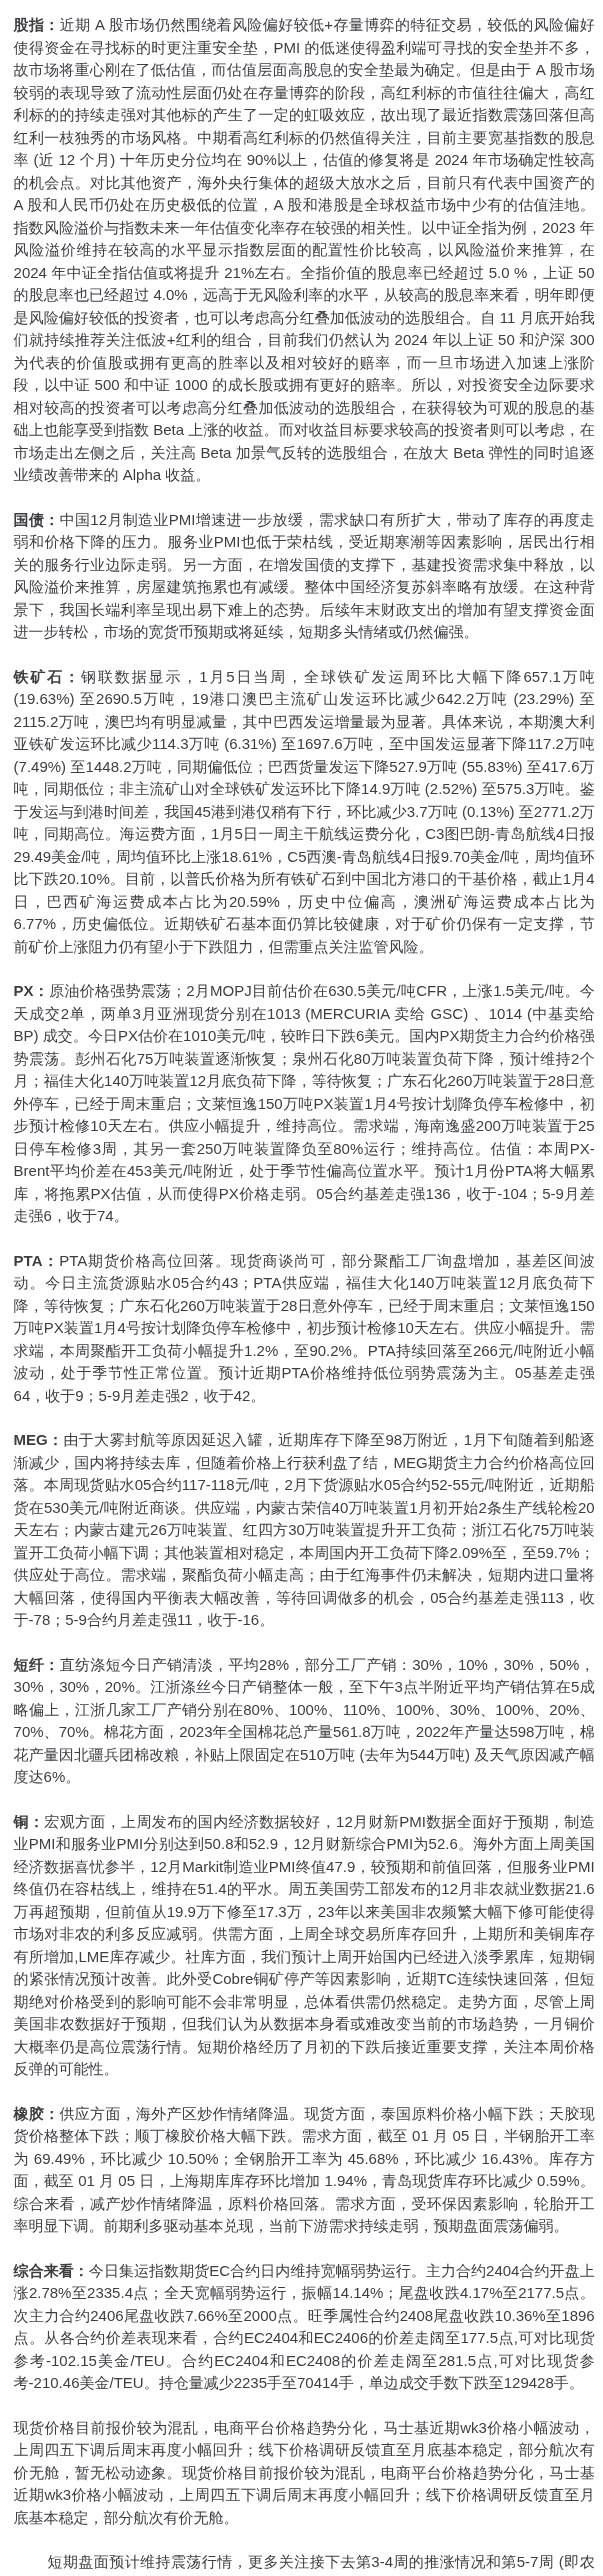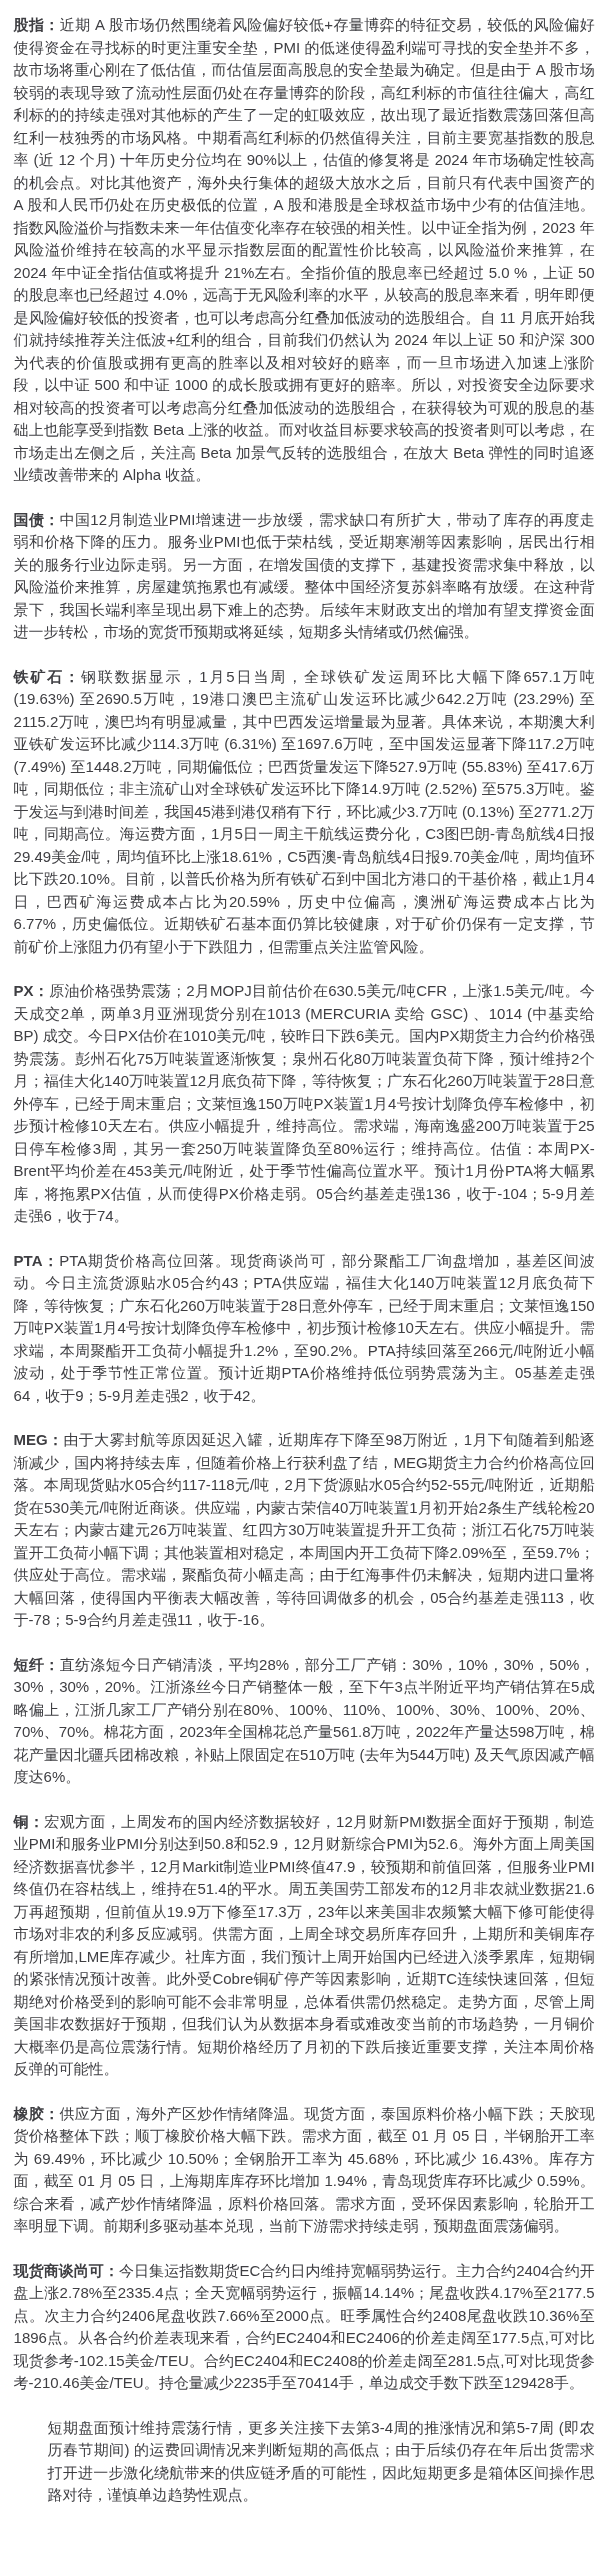--- a/index.html
+++ b/index.html
@@ -50,21 +50,22 @@
   <p><strong>PTA：</strong><span>PTA期货价格高位回落。现货商谈尚可，部分聚酯工厂询盘增加，基差区间波动。今日主流货源贴水05合约43；PTA供应端，福佳大化140万吨装置12月底负荷下降，等待恢复；广东石化260万吨装置于28日意外停车，已经于周末重启；文莱恒逸150万吨PX装置1月4号按计划降负停车检修中，初步预计检修10天左右。供应小幅提升。需求端，本周聚酯开工负荷小幅提升1.2%，至90.2%。PTA持续回落至266元/吨附近小幅波动，处于季节性正常位置。预计近期PTA价格维持低位弱势震荡为主。05基差走强64，收于9；5-9月差走强2，收于42。</span></p>
 
   <p><strong>MEG：</strong><span>由于大雾封航等原因延迟入罐，近期库存下降至98万附近，1月下旬随着到船逐渐减少，国内将持续去库，但随着价格上行获利盘了结，MEG期货主力合约价格高位回落。本周现货贴水05合约117-118元/吨，2月下货源贴水05合约52-55元/吨附近，近期船货在530美元/吨附近商谈。供应端，内蒙古荣信40万吨装置1月初开始2条生产线轮检20天左右；内蒙古建元26万吨装置、红四方30万吨装置提升开工负荷；浙江石化75万吨装置开工负荷小幅下调；其他装置相对稳定，本周国内开工负荷下降2.09%至，至59.7%；供应处于高位。需求端，聚酯负荷小幅走高；由于红海事件仍未解决，短期内进口量将大幅回落，使得国内平衡表大幅改善，等待回调做多的机会，05合约基差走强113，收于-78；5-9合约月差走强11，收于-16。</span></p>
 
   <p><strong>短纤：</strong><span>直纺涤短今日产销清淡，平均28%，部分工厂产销：30%，10%，30%，50%，30%，30%，20%。江浙涤丝今日产销整体一般，至下午3点半附近平均产销估算在5成略偏上，江浙几家工厂产销分别在80%、100%、110%、100%、30%、100%、20%、70%、70%。棉花方面，2023年全国棉花总产量561.8万吨，2022年产量达598万吨，棉花产量因北疆兵团棉改粮，补贴上限固定在510万吨 (去年为544万吨) 及天气原因减产幅度达6%。</span></p>
 
   <p><strong>铜：</strong><span>宏观方面，上周发布的国内经济数据较好，12月财新PMI数据全面好于预期，制造业PMI和服务业PMI分别达到50.8和52.9，12月财新综合PMI为52.6。海外方面上周美国经济数据喜忧参半，12月Markit制造业PMI终值47.9，较预期和前值回落，但服务业PMI终值仍在容枯线上，维持在51.4的平水。周五美国劳工部发布的12月非农就业数据21.6万再超预期，但前值从19.9万下修至17.3万，23年以来美国非农频繁大幅下修可能使得市场对非农的利多反应减弱。供需方面，上周全球交易所库存回升，上期所和美铜库存有所增加,LME库存减少。社库方面，我们预计上周开始国内已经进入淡季累库，短期铜的紧张情况预计改善。此外受Cobre铜矿停产等因素影响，近期TC连续快速回落，但短期绝对价格受到的影响可能不会非常明显，总体看供需仍然稳定。走势方面，尽管上周美国非农数据好于预期，但我们认为从数据本身看或难改变当前的市场趋势，一月铜价大概率仍是高位震荡行情。短期价格经历了月初的下跌后接近重要支撑，关注本周价格反弹的可能性。</span></p>
 
   <p><strong>橡胶：</strong><span>供应方面，海外产区炒作情绪降温。现货方面，泰国原料价格小幅下跌；天胶现货价格整体下跌；顺丁橡胶价格大幅下跌。需求方面，截至 01 月 05 日，半钢胎开工率为 69.49%，环比减少 10.50%；全钢胎开工率为 45.68%，环比减少 16.43%。库存方面，截至 01 月 05 日，上海期库库存环比增加 1.94%，青岛现货库存环比减少 0.59%。综合来看，减产炒作情绪降温，原料价格回落。需求方面，受环保因素影响，轮胎开工率明显下调。前期利多驱动基本兑现，当前下游需求持续走弱，预期盘面震荡偏弱。</span></p>
 
-  <p><strong>现货商谈尚可：</strong><span>今日集运指数期货EC合约日内维持宽幅弱势运行。主力合约2404合约开盘上涨2.78%至2335.4点；全天宽幅弱势运行，振幅14.14%；尾盘收跌4.17%至2177.5点。次主力合约2406尾盘收跌7.66%至2000点。旺季属性合约2408尾盘收跌10.36%至1896点。从各合约价差表现来看，合约EC2404和EC2406的价差走阔至177.5点,可对比现货参考-102.15美金/TEU。合约EC2404和EC2408的价差走阔至281.5点,可对比现货参考-210.46美金/TEU。持仓量减少2235手至70414手，单边成交手数下跌至129428手。</span></p>
+  <p><strong>综合来看：</strong><span>今日集运指数期货EC合约日内维持宽幅弱势运行。主力合约2404合约开盘上涨2.78%至2335.4点；全天宽幅弱势运行，振幅14.14%；尾盘收跌4.17%至2177.5点。次主力合约2406尾盘收跌7.66%至2000点。旺季属性合约2408尾盘收跌10.36%至1896点。从各合约价差表现来看，合约EC2404和EC2406的价差走阔至177.5点,可对比现货参考-102.15美金/TEU。合约EC2404和EC2408的价差走阔至281.5点,可对比现货参考-210.46美金/TEU。持仓量减少2235手至70414手，单边成交手数下跌至129428手。</span></p>
 
 
+  <p><strong></strong><span>现货价格目前报价较为混乱，电商平台价格趋势分化，马士基近期wk3价格小幅波动，上周四五下调后周末再度小幅回升；线下价格调研反馈直至月底基本稳定，部分航次有价无舱，暂无松动迹象。现货价格目前报价较为混乱，电商平台价格趋势分化，马士基近期wk3价格小幅波动，上周四五下调后周末再度小幅回升；线下价格调研反馈直至月底基本稳定，部分航次有价无舱。</span></p>
 
 
   <p><strong></strong><span>短期盘面预计维持震荡行情，更多关注接下去第3-4周的推涨情况和第5-7周 (即农历春节期间) 的运费回调情况来判断短期的高低点；由于后续仍存在年后出货需求打开进一步激化绕航带来的供应链矛盾的可能性，因此短期更多是箱体区间操作思路对待，谨慎单边趋势性观点。</span></p>
 
 </div>
 
 
 </body></html>

